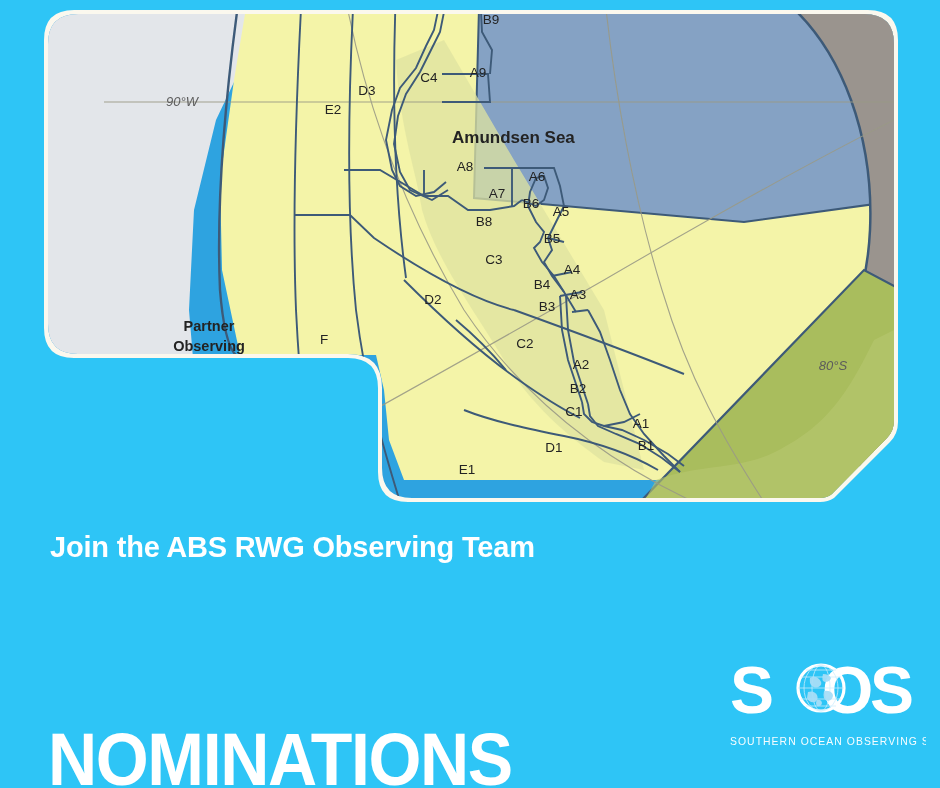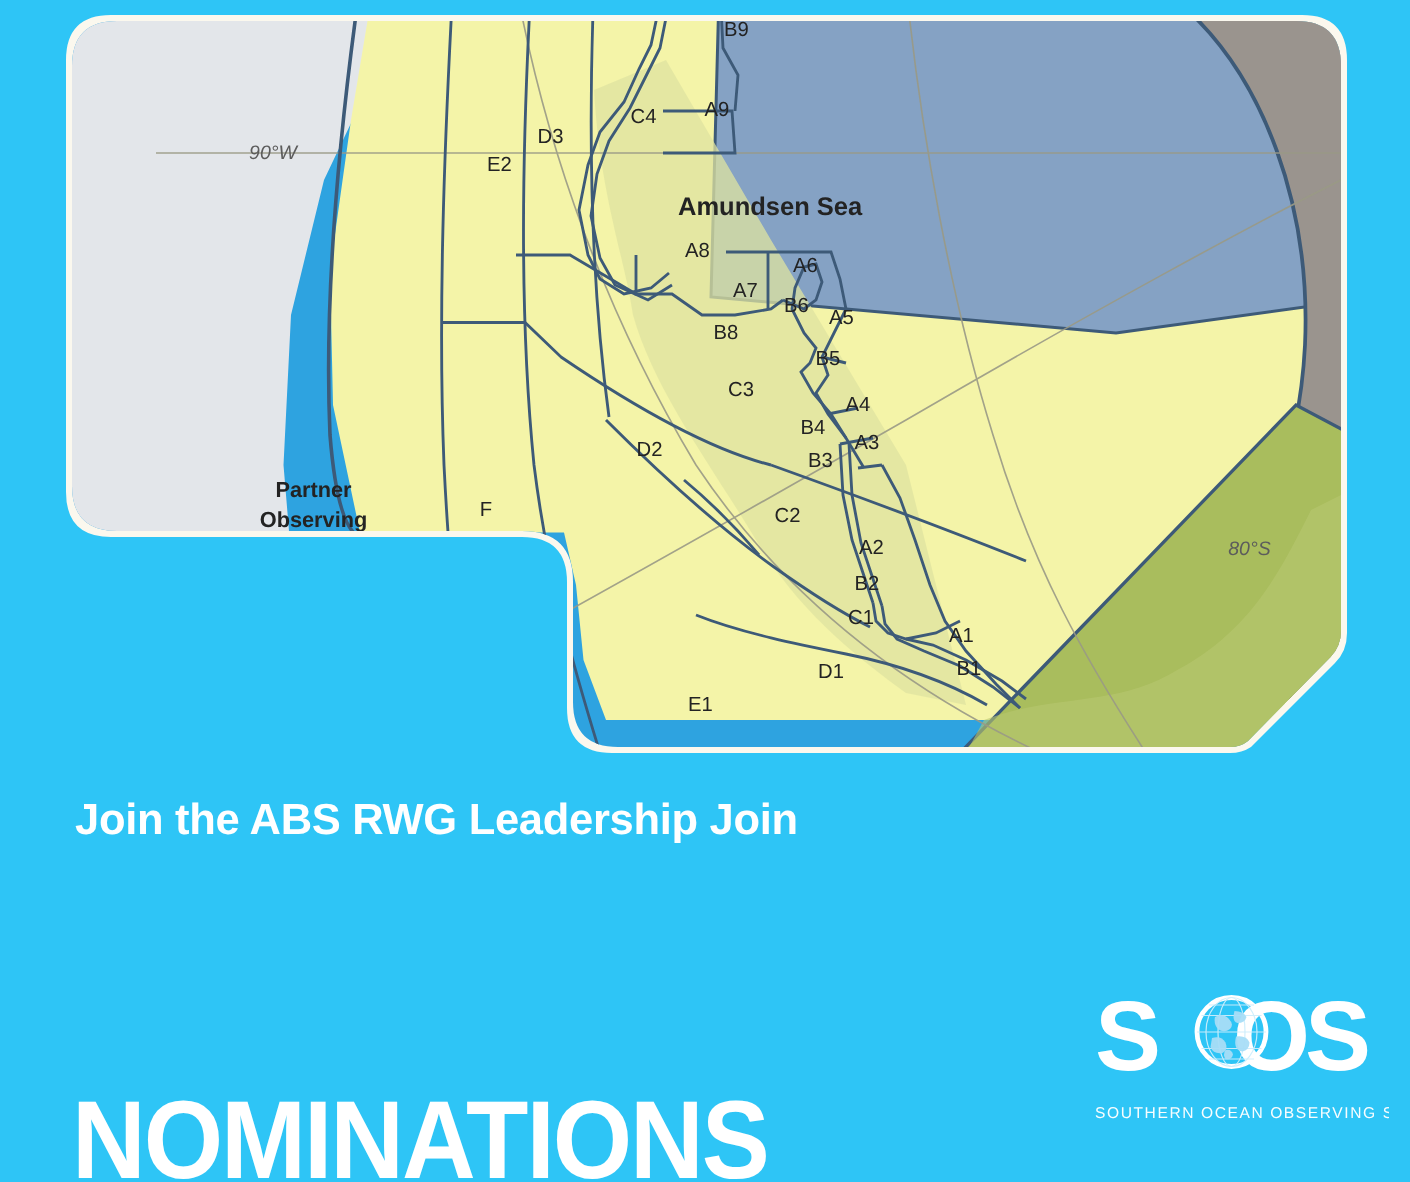--- a/index.html
+++ b/index.html
@@ -240,21 +240,21 @@
                 <text x="602" y="440">B1</text>
                 <text x="423" y="464">E1</text>
               </g>
           </g>
         </g>
       </svg>
     </div>
   </div>
 
   <div class="promo">
-    <div class="kicker">Join the ABS RWG Leadership Join</div>
+    <div class="kicker">Join the ABS RWG Observing Team</div>
     <div class="headline">
       <span class="l">NOMINATIONS</span>
       
     </div>
   </div>
 
   <div class="logo">
     <svg width="196" height="100" viewBox="0 0 196 100">
       <g font-family="Liberation Sans, sans-serif" fill="#ffffff">
         <text x="0" y="58" font-size="66" font-weight="bold">S</text>

